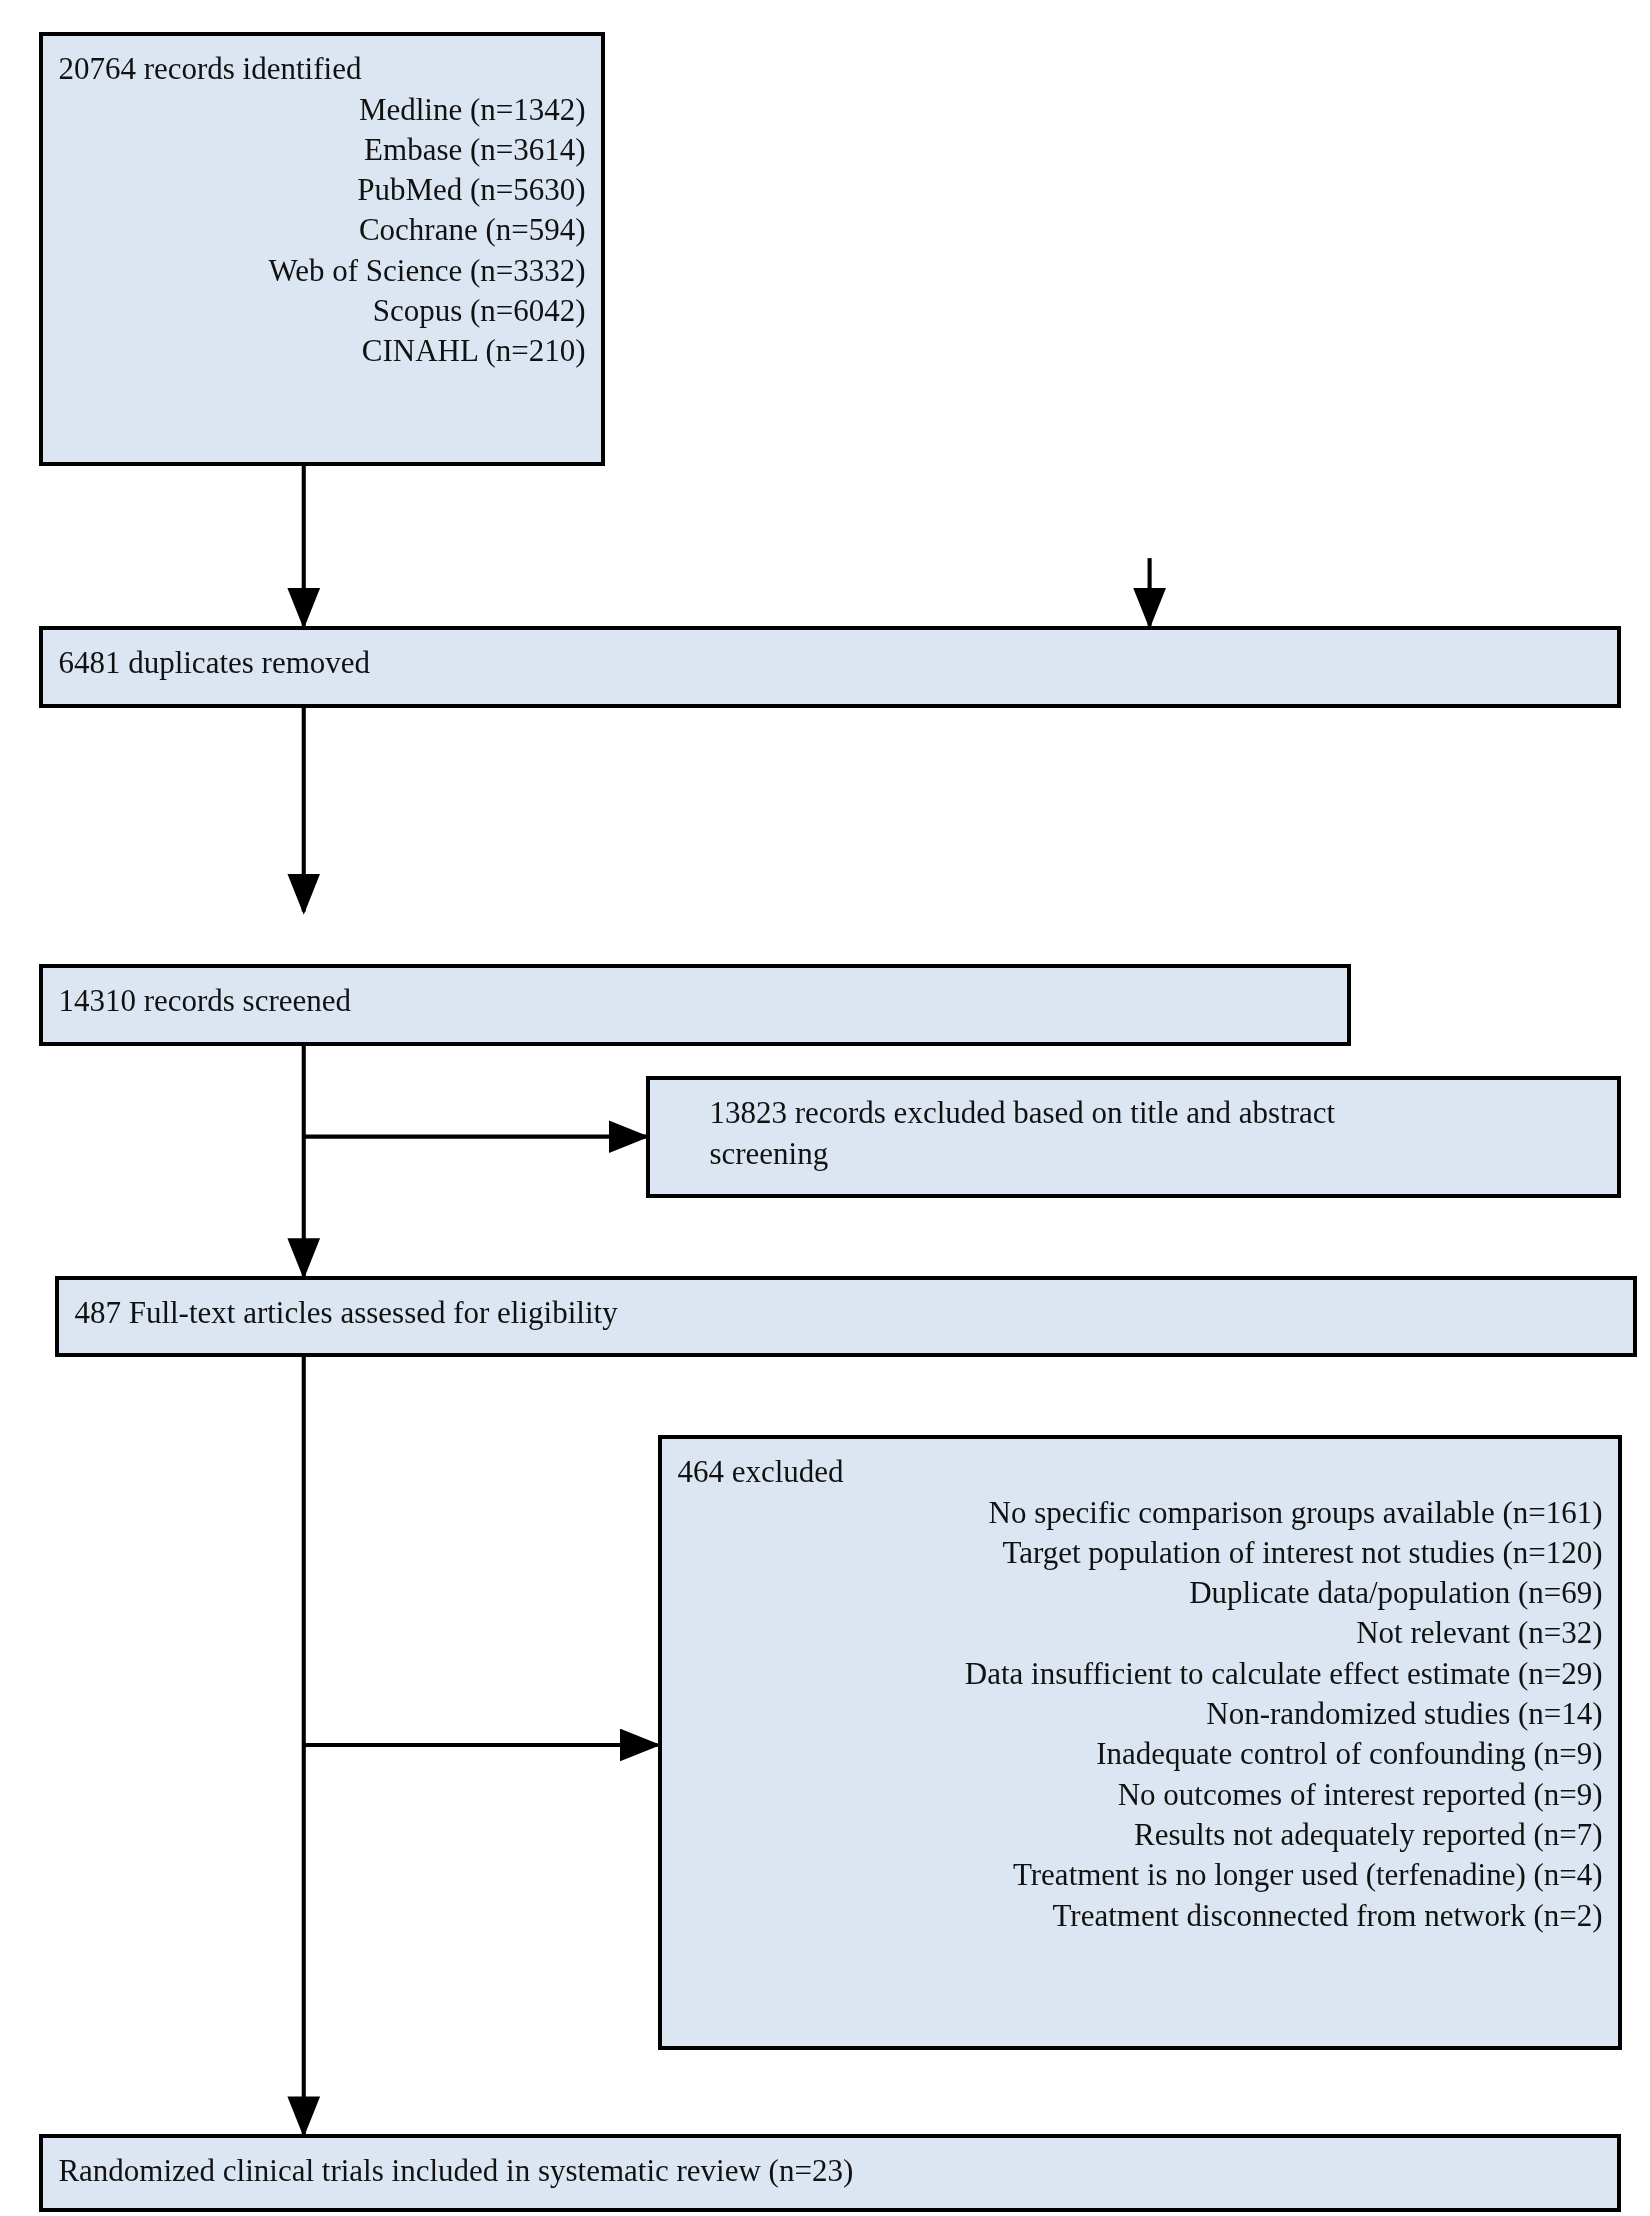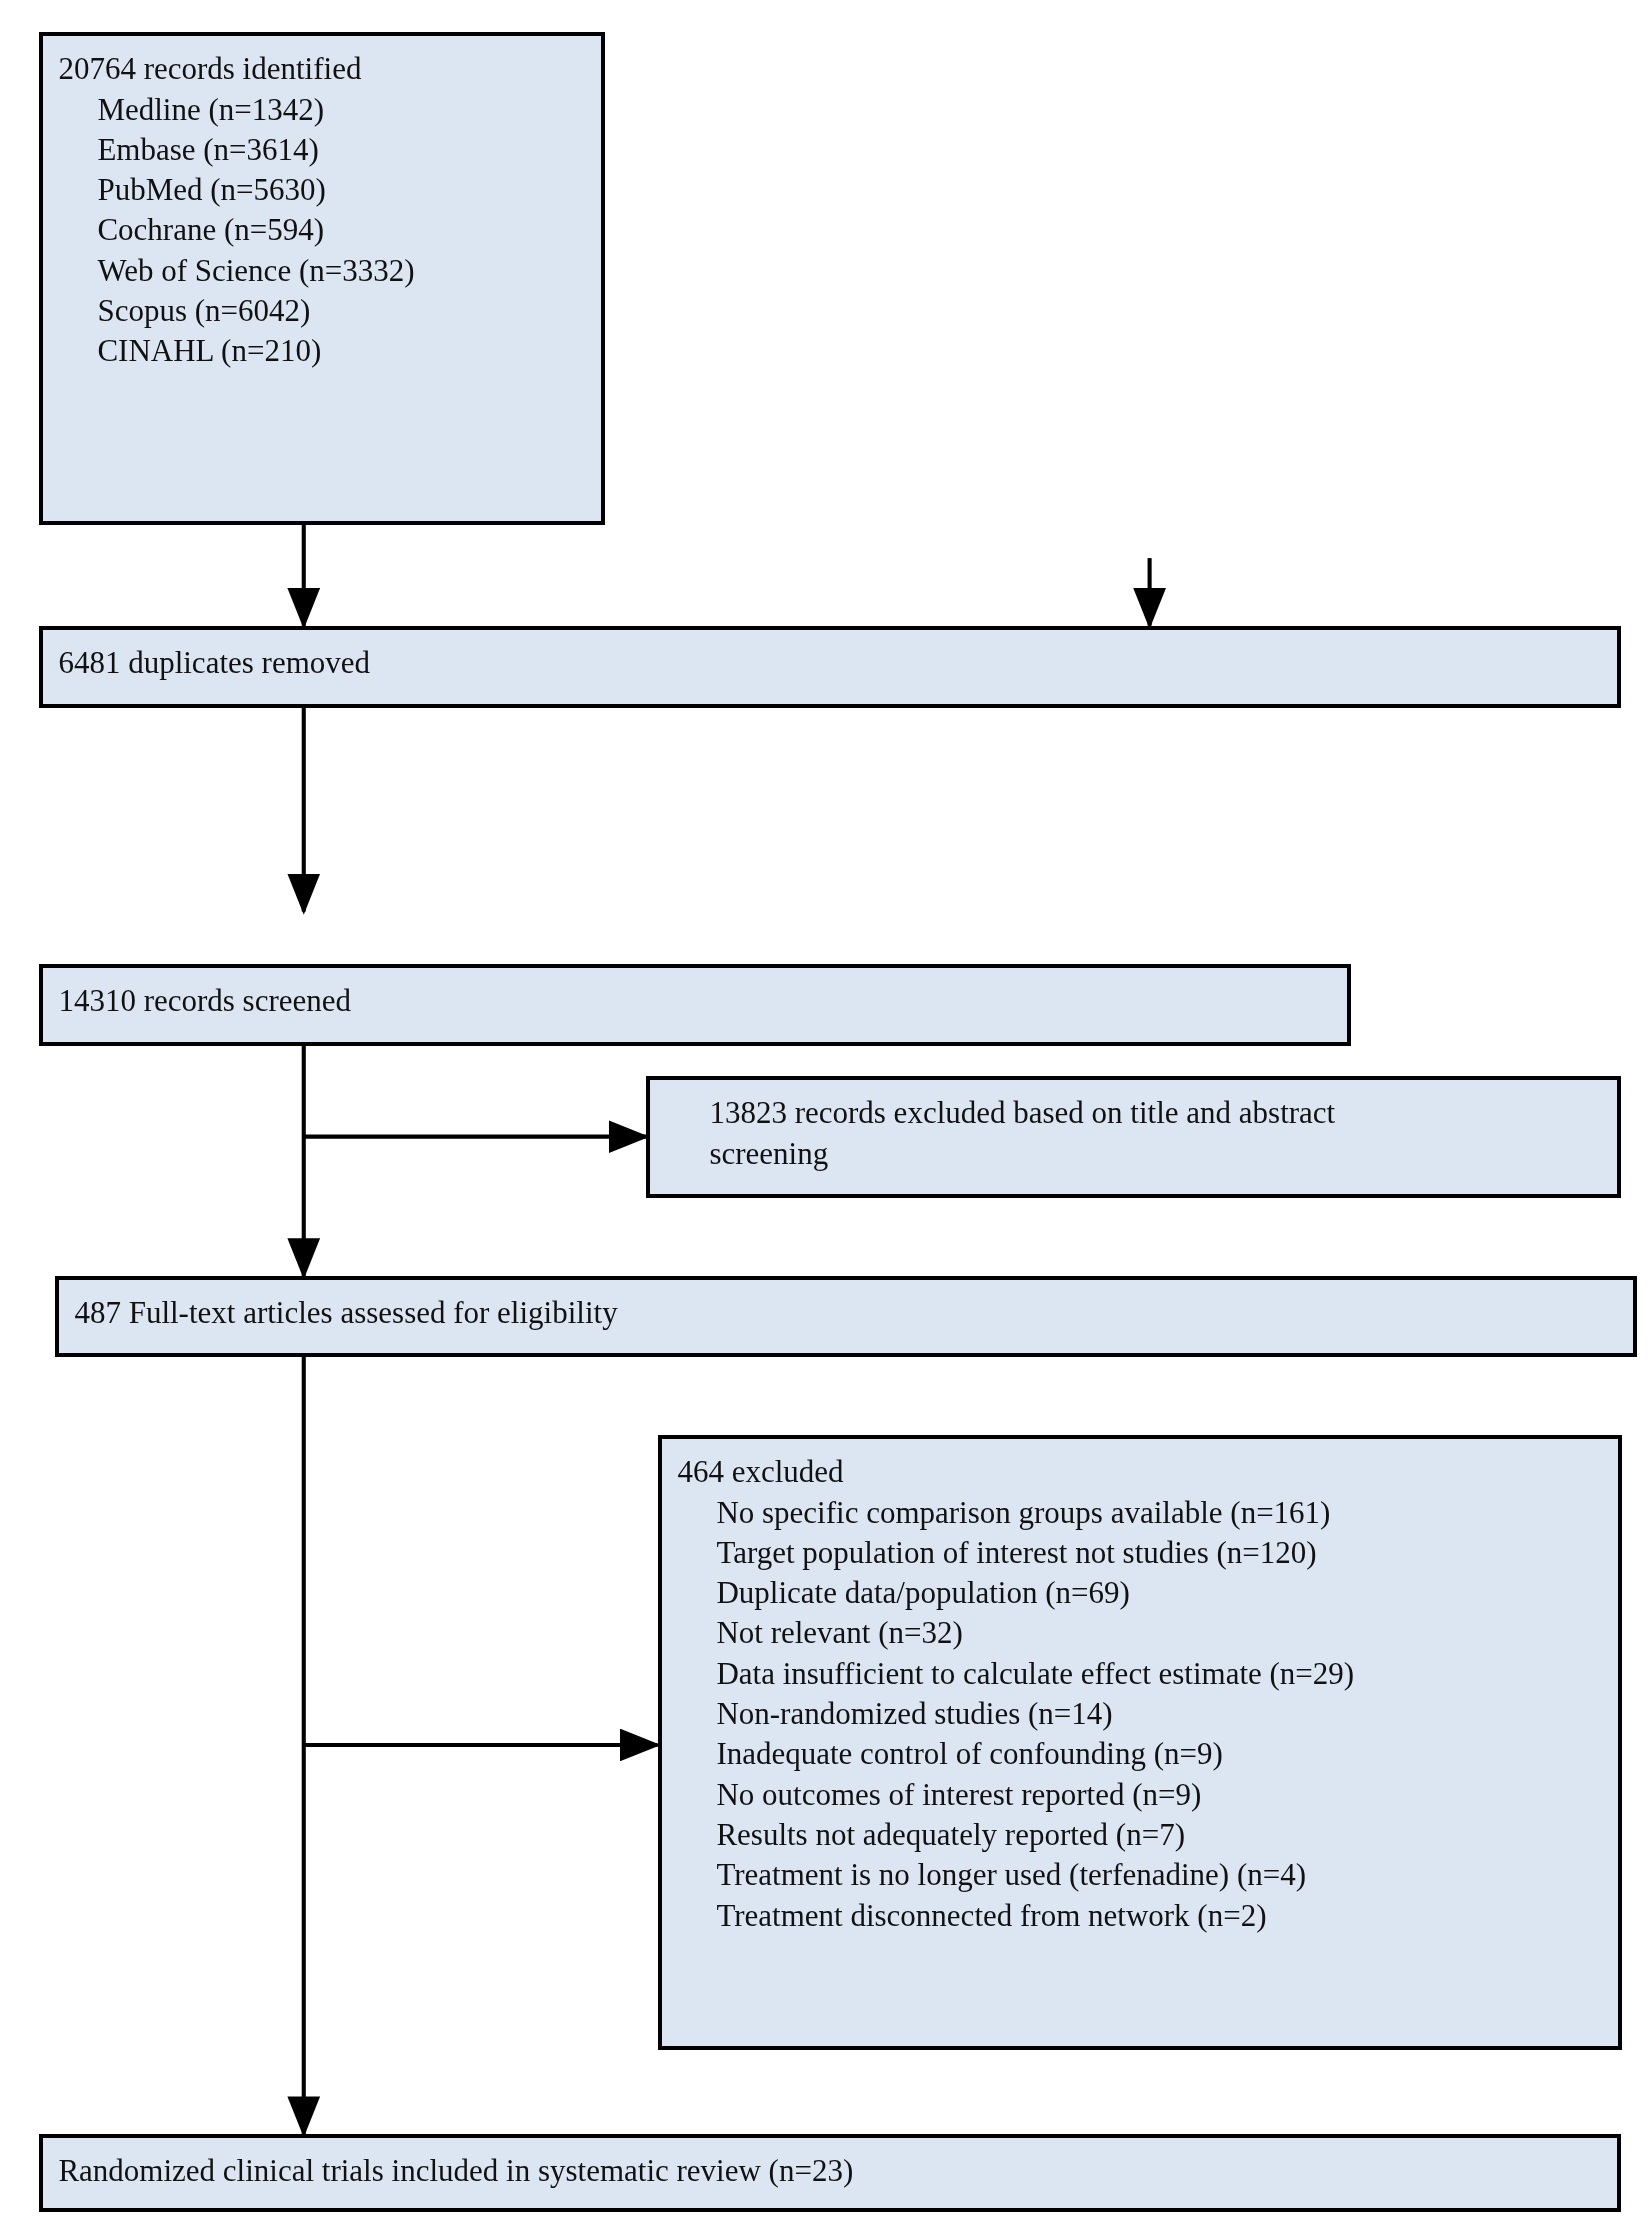--- a/index.html
+++ b/index.html
@@ -29,20 +29,21 @@
     padding: 13.3px 15.4px 13.3px 15.4px;
   }
   .line-main {
     font-size: 31px;
     white-space: nowrap;
   }
   .line-sub {
     font-size: 31px;
     white-space: nowrap;
     padding-left: 39px;
+    text-align: right;
   }
   .line-wrap {
     font-size: 31px;
     margin-left: 44px;
   }
   svg.connectors {
     position: absolute;
     left: 0;
     top: 0;
     width: 1651px;
@@ -70,21 +71,21 @@
 
     <line x1="593" y1="1940" x2="593" y2="2492" stroke="#000000" stroke-width="8" marker-end="url(#arrowhead)"></line>
 
     <line x1="593" y1="2220" x2="1262" y2="2220" stroke="#000000" stroke-width="8" marker-end="url(#arrowhead)"></line>
 
     <line x1="593" y1="2650" x2="593" y2="4168" stroke="#000000" stroke-width="8" marker-end="url(#arrowhead)"></line>
 
     <line x1="593" y1="3408" x2="1284" y2="3408" stroke="#000000" stroke-width="8" marker-end="url(#arrowhead)"></line>
   </svg>
 
-  <div class="flow-box box-pad" style="left:39px; top:32px; width:566px; height:493px;">
+  <div class="flow-box box-pad" style="left:39px; top:32px; width:566px; height:434px;">
     <div class="line-main">20764 records identified</div>
     <div class="line-sub">Medline (n=1342)</div>
     <div class="line-sub">Embase (n=3614)</div>
     <div class="line-sub">PubMed  (n=5630)</div>
     <div class="line-sub">Cochrane (n=594)</div>
     <div class="line-sub">Web of Science (n=3332)</div>
     <div class="line-sub">Scopus (n=6042)</div>
     <div class="line-sub">CINAHL (n=210)</div>
   </div>
 

